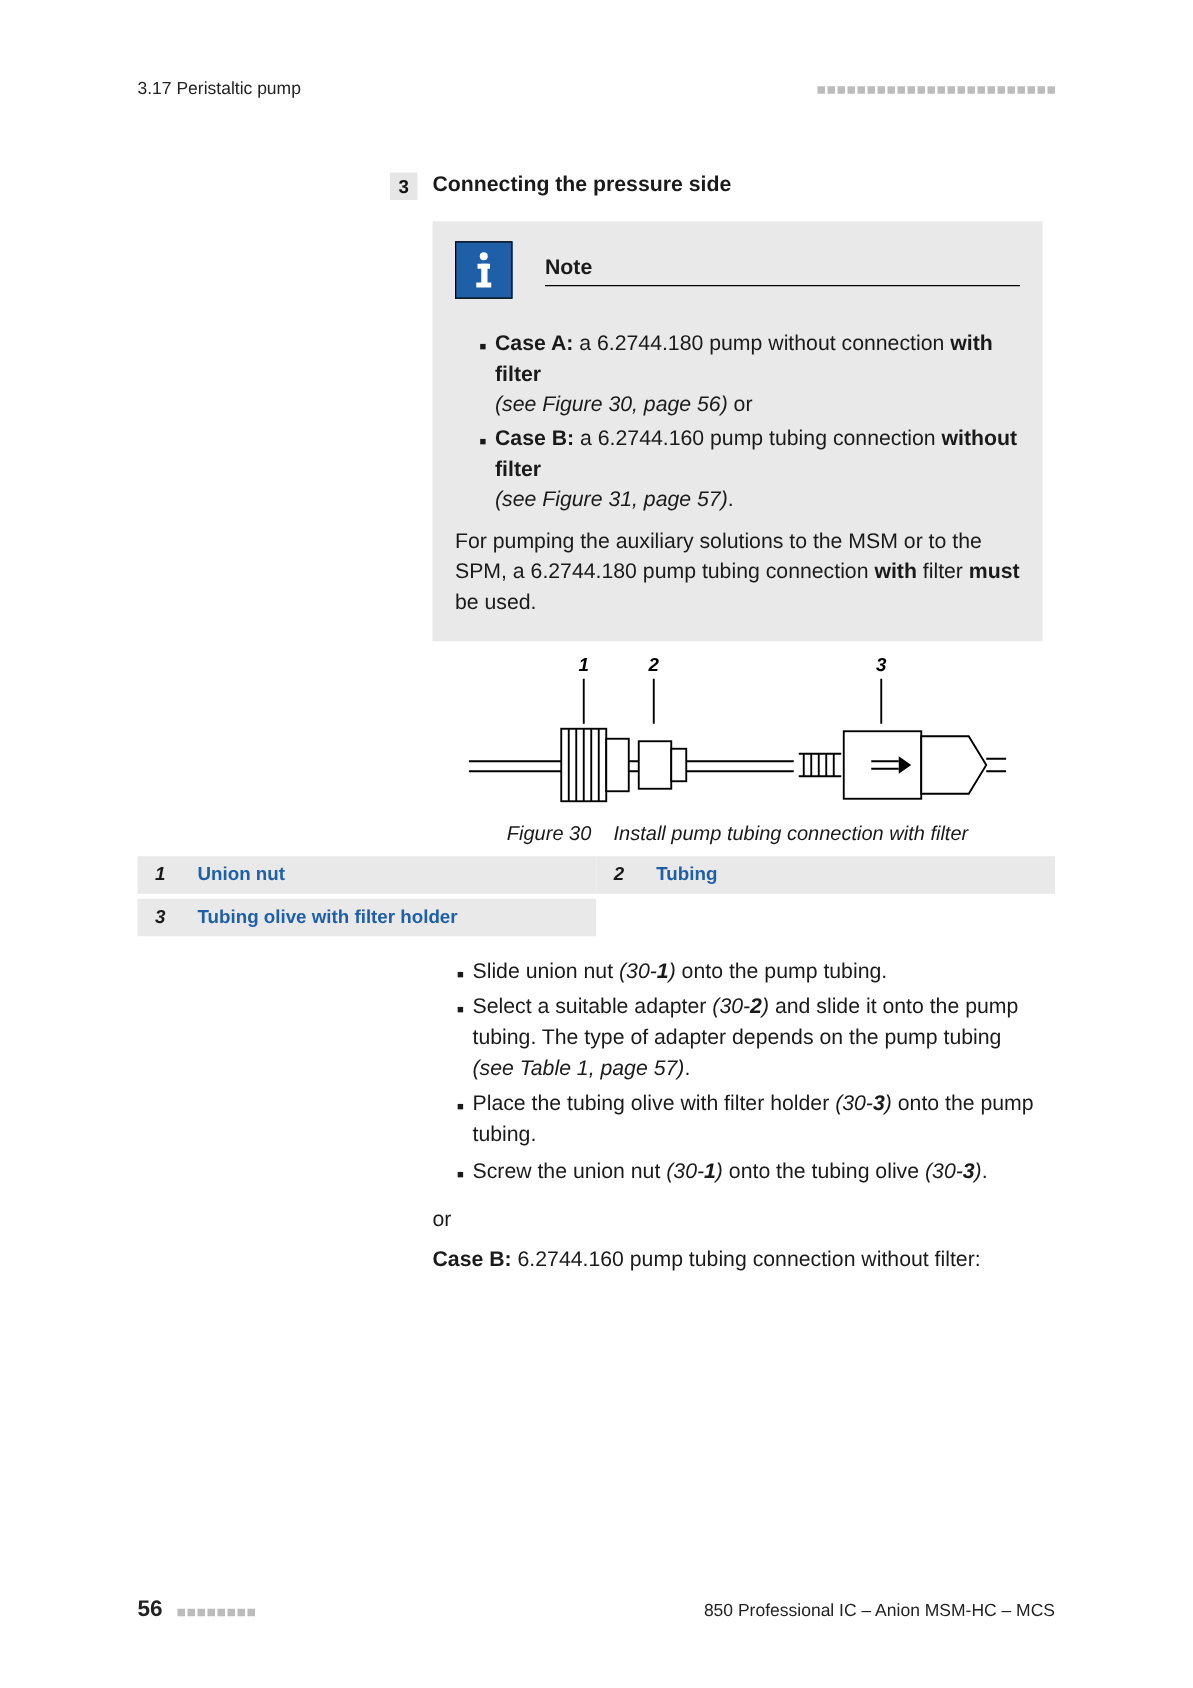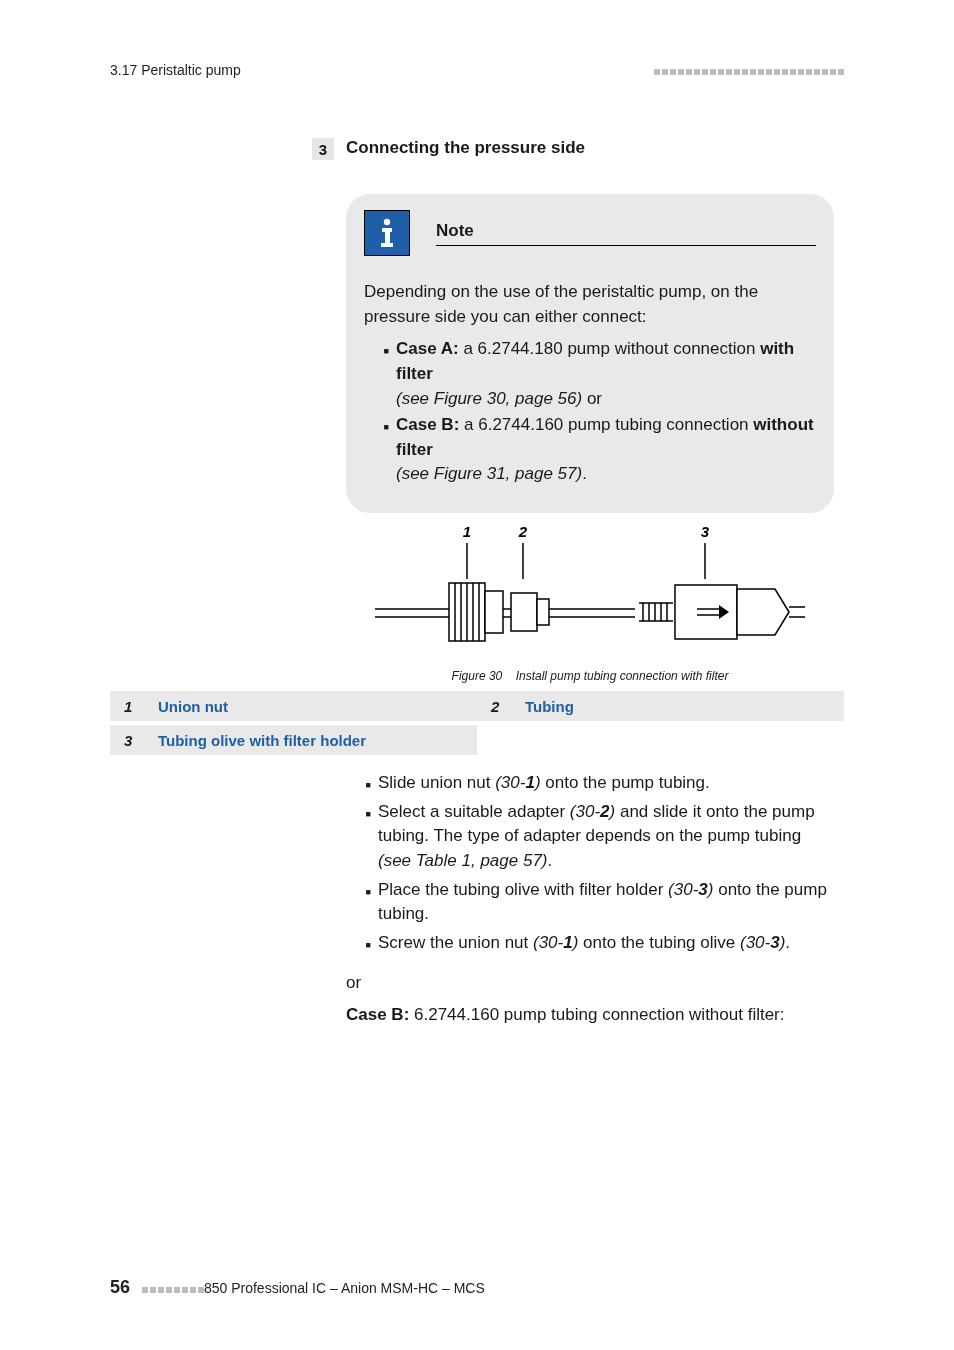--- a/index.html
+++ b/index.html
@@ -32,59 +32,59 @@
   }
   .step-row { display:flex; align-items:flex-start; }
   .step-num-box {
     width:22px; height:22px; background:#e6e6e6; color:#111;
     font-weight:700; font-size:15px; display:flex; align-items:center; justify-content:center;
     margin-right:12px; flex:0 0 22px;
   }
   .step-title { font-weight:700; font-size:17px; }
   .content-col { margin-left: 236px; margin-right: 10px; }
   .note-box {
-    background:#e9e9e9; padding:16px 18px 18px 18px; margin-top:34px;border-radius:24px;
+    background:#e9e9e9; padding:16px 18px 18px 18px; margin-top:17px;
   }
   .note-head { display:flex; align-items:center; }
   .note-icon {
     width:46px; height:46px; background:#1f5fa8; border:1px solid #000; flex:0 0 46px;
     display:flex; align-items:center; justify-content:center; margin-right:26px;
   }
   .note-icon svg { width:18px; height:30px; }
   .note-title-wrap { flex:1; }
   .note-title { font-weight:700; font-size:17px; padding-bottom:4px; border-bottom:1px solid #000; }
   .note-body { font-size:17px; line-height:1.45; margin-top:24px; }
   .note-body ul { margin:8px 0 8px 0; padding-left:30px; }
   .note-body li { margin:2px 0; padding-left:2px; }
   .note-body li::marker { content:"■  "; font-size:9px; }
   .bold { font-weight:700; }
   .ital { font-style:italic; }
   .afterbox { font-size:17px; line-height:1.45; margin-top:18px; }
   .figure-wrap { margin-top:10px; text-align:center; }
   .figure-wrap svg { display:block; margin:0 auto; }
-  .fig-caption { font-style:italic; font-size:12px; margin-top:16px; text-align:center; }
+  .fig-caption { font-style:italic; font-size:16px; margin-top:6px; text-align:center; }
   .legend-row { display:flex; margin-top:6px; }
   .legend-cell {
     background:#e9e9e9; display:flex; align-items:center; height:30px;
     padding-left:14px; font-size:15px;
   }
   .legend-cell .ln { font-weight:700; width:34px; font-style:italic; }
   .legend-cell .lt { font-weight:700; color:#1f5fa8; }
   .legend-row.top .legend-cell:first-child { width:50%; }
   .legend-row.top .legend-cell:last-child  { width:50%; margin-left:0; }
   .legend-row.bot .legend-cell { width:50%; }
   .steps-list { font-size:17px; line-height:1.45; margin-top:16px; padding-left:30px; }
   .steps-list li { margin:4px 0; padding-left:2px; }
   .steps-list li::marker { content:"■  "; font-size:9px; }
   .ref { font-style:italic; }
   .refb { font-style:italic; font-weight:700; }
   .or { font-size:17px; margin-top:10px; }
   .footer {
     position:absolute; left:110px; right:110px; bottom:52px;
-    display:flex; justify-content:flex-start; align-items:center;
+    display:flex; justify-content:space-between; align-items:center;
     font-size:14px; color:#222;
   }
   .footer .pnum { font-weight:700; font-size:18px; margin-right:6px; }
   .footer .fdashes span {
     display:inline-block; width:6px; height:6px; background:#bcbcbc; margin-left:2px;
   }
   .content-col .step-row { margin-left: -34px; }
   .legend-outer { margin-left: 0; margin-right: 0; margin-top:8px; }
 </style>
 </head>
@@ -113,31 +113,33 @@
               <rect x="4" y="10" width="10" height="4" fill="#fff"></rect>
               <rect x="7" y="10" width="5" height="16" fill="#fff"></rect>
               <rect x="3" y="25" width="12" height="4" fill="#fff"></rect>
             </svg>
         </div>
         <div class="note-title-wrap">
           <div class="note-title">Note</div>
         </div>
       </div>
       <div class="note-body">
-        <div>Depending on the use of the peristaltic pump, on the pressure side you can either connect:</div>
         <ul>
           <li>
             <span class="bold">Case A:</span><span> a 6.2744.180 pump without connection </span><span class="bold">with filter</span><br>
             <span class="ital">(see Figure 30, page 56)</span><span> or</span>
           </li>
           <li>
             <span class="bold">Case B:</span><span> a 6.2744.160 pump tubing connection </span><span class="bold">without filter</span><br>
             <span class="ital">(see Figure 31, page 57)</span>.
           </li>
         </ul>
+        <div>
+          <span>For pumping the auxiliary solutions to the MSM or to the SPM, a 6.2744.180 pump tubing connection </span><span class="bold">with</span><span> filter </span><span class="bold">must</span><span> be used.</span>
+        </div>
       </div>
     </div>
 
 
     <div class="figure-wrap">
       <svg width="430" height="130" viewBox="0 0 430 130">
         <g font-family="Arial" font-weight="700" font-size="15" font-style="italic" text-anchor="middle">
           <text x="92" y="14">1</text>
           <text x="148" y="14">2</text>
           <text x="330" y="14">3</text>

